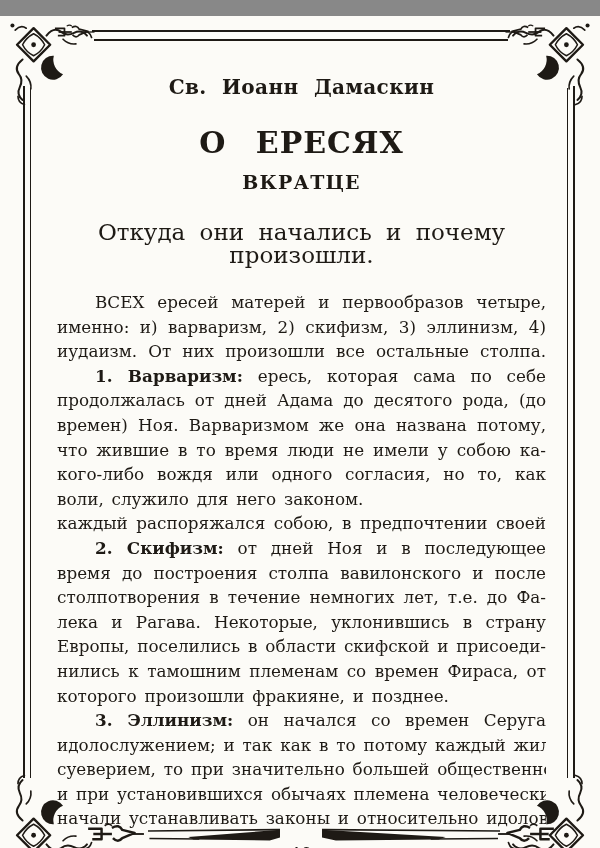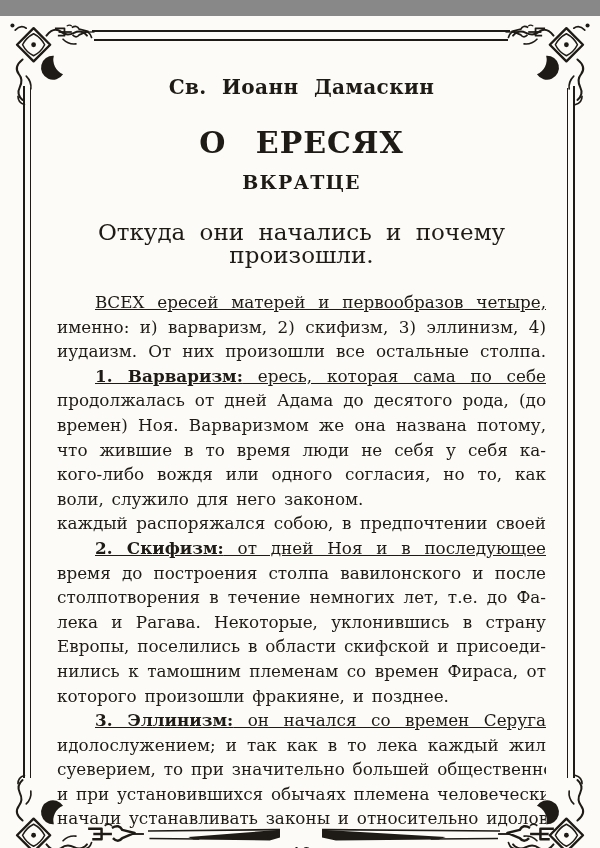--- a/index.html
+++ b/index.html
@@ -56,21 +56,21 @@
     text-align:left;
     font-size:16.8px;
     line-height:24.6px;
     word-spacing:2.5px;
   }
   .line{
     text-align:justify;
     text-align-last:justify;
     height:24.6px;overflow:hidden;white-space:nowrap;
   }
-  .line.indent{text-indent:38px;text-decoration:underline;}
+  .line.indent{text-indent:38px;}
   .line.endline{text-align-last:left;}
   .lead{font-weight:700;}
   
   .pagenum{
     position:absolute;left:279px;top:828px;width:44px;
     text-align:center;font-size:18px;line-height:22px;
   }
   svg.defs{position:absolute;width:0;height:0;}
 </style>
 </head>
@@ -161,37 +161,37 @@
     <div class="bodytext">
         <div>
           <div class="line indent"><span>ВСЕХ ересей матерей и первообразов четыре,</span></div>
           <div class="line"><span>именно: и) варваризм, 2) скифизм, 3) эллинизм, 4)</span></div>
           <div class="line"><span>иудаизм. От них произошли все остальные столпа.</span></div>
         </div>
         <div>
           <div class="line indent"><span class="lead">1. Варваризм:</span><span> ересь, которая сама по себе</span></div>
           <div class="line"><span>продолжалась от дней Адама до десятого рода, (до</span></div>
           <div class="line"><span>времен) Ноя. Варваризмом же она названа потому,</span></div>
-          <div class="line"><span>что жившие в то время люди не себя у себя ка-</span></div>
+          <div class="line"><span>что жившие в то время люди не имели у собою ка-</span></div>
           <div class="line"><span>кого-либо вождя или одного согласия, но то, как</span></div>
           <div class="line endline"><span>воли, служило для него законом.</span></div>
           <div class="line"><span>каждый распоряжался собою, в предпочтении своей</span></div>
         </div>
         <div>
           <div class="line indent"><span class="lead">2. Скифизм:</span><span> от дней Ноя и в последующее</span></div>
           <div class="line"><span>время до построения столпа вавилонского и после</span></div>
           <div class="line"><span>столпотворения в течение немногих лет, т.е. до Фа-</span></div>
           <div class="line"><span>лека и Рагава. Некоторые, уклонившись в страну</span></div>
           <div class="line"><span>Европы, поселились в области скифской и присоеди-</span></div>
           <div class="line"><span>нились к тамошним племенам со времен Фираса, от</span></div>
           <div class="line endline"><span>которого произошли фракияне, и позднее.</span></div>
         </div>
         <div>
           <div class="line indent"><span class="lead">3. Эллинизм:</span><span> он начался со времен Серуга</span></div>
-          <div class="line"><span>идолослужением; и так как в то лека каждый жил</span></div>
+          <div class="line"><span>идолослужением; и так как в то потому каждый жил</span></div>
           <div class="line"><span>суеверием, то при значительно большей общественности</span></div>
           <div class="line"><span>и при установившихся обычаях племена человеческие</span></div>
           <div class="line"><span>начали устанавливать законы и относительно идолов,</span></div>
         </div>
       </div>
   </div>
 
   <div class="pagenum">49</div>
 </div>
 

